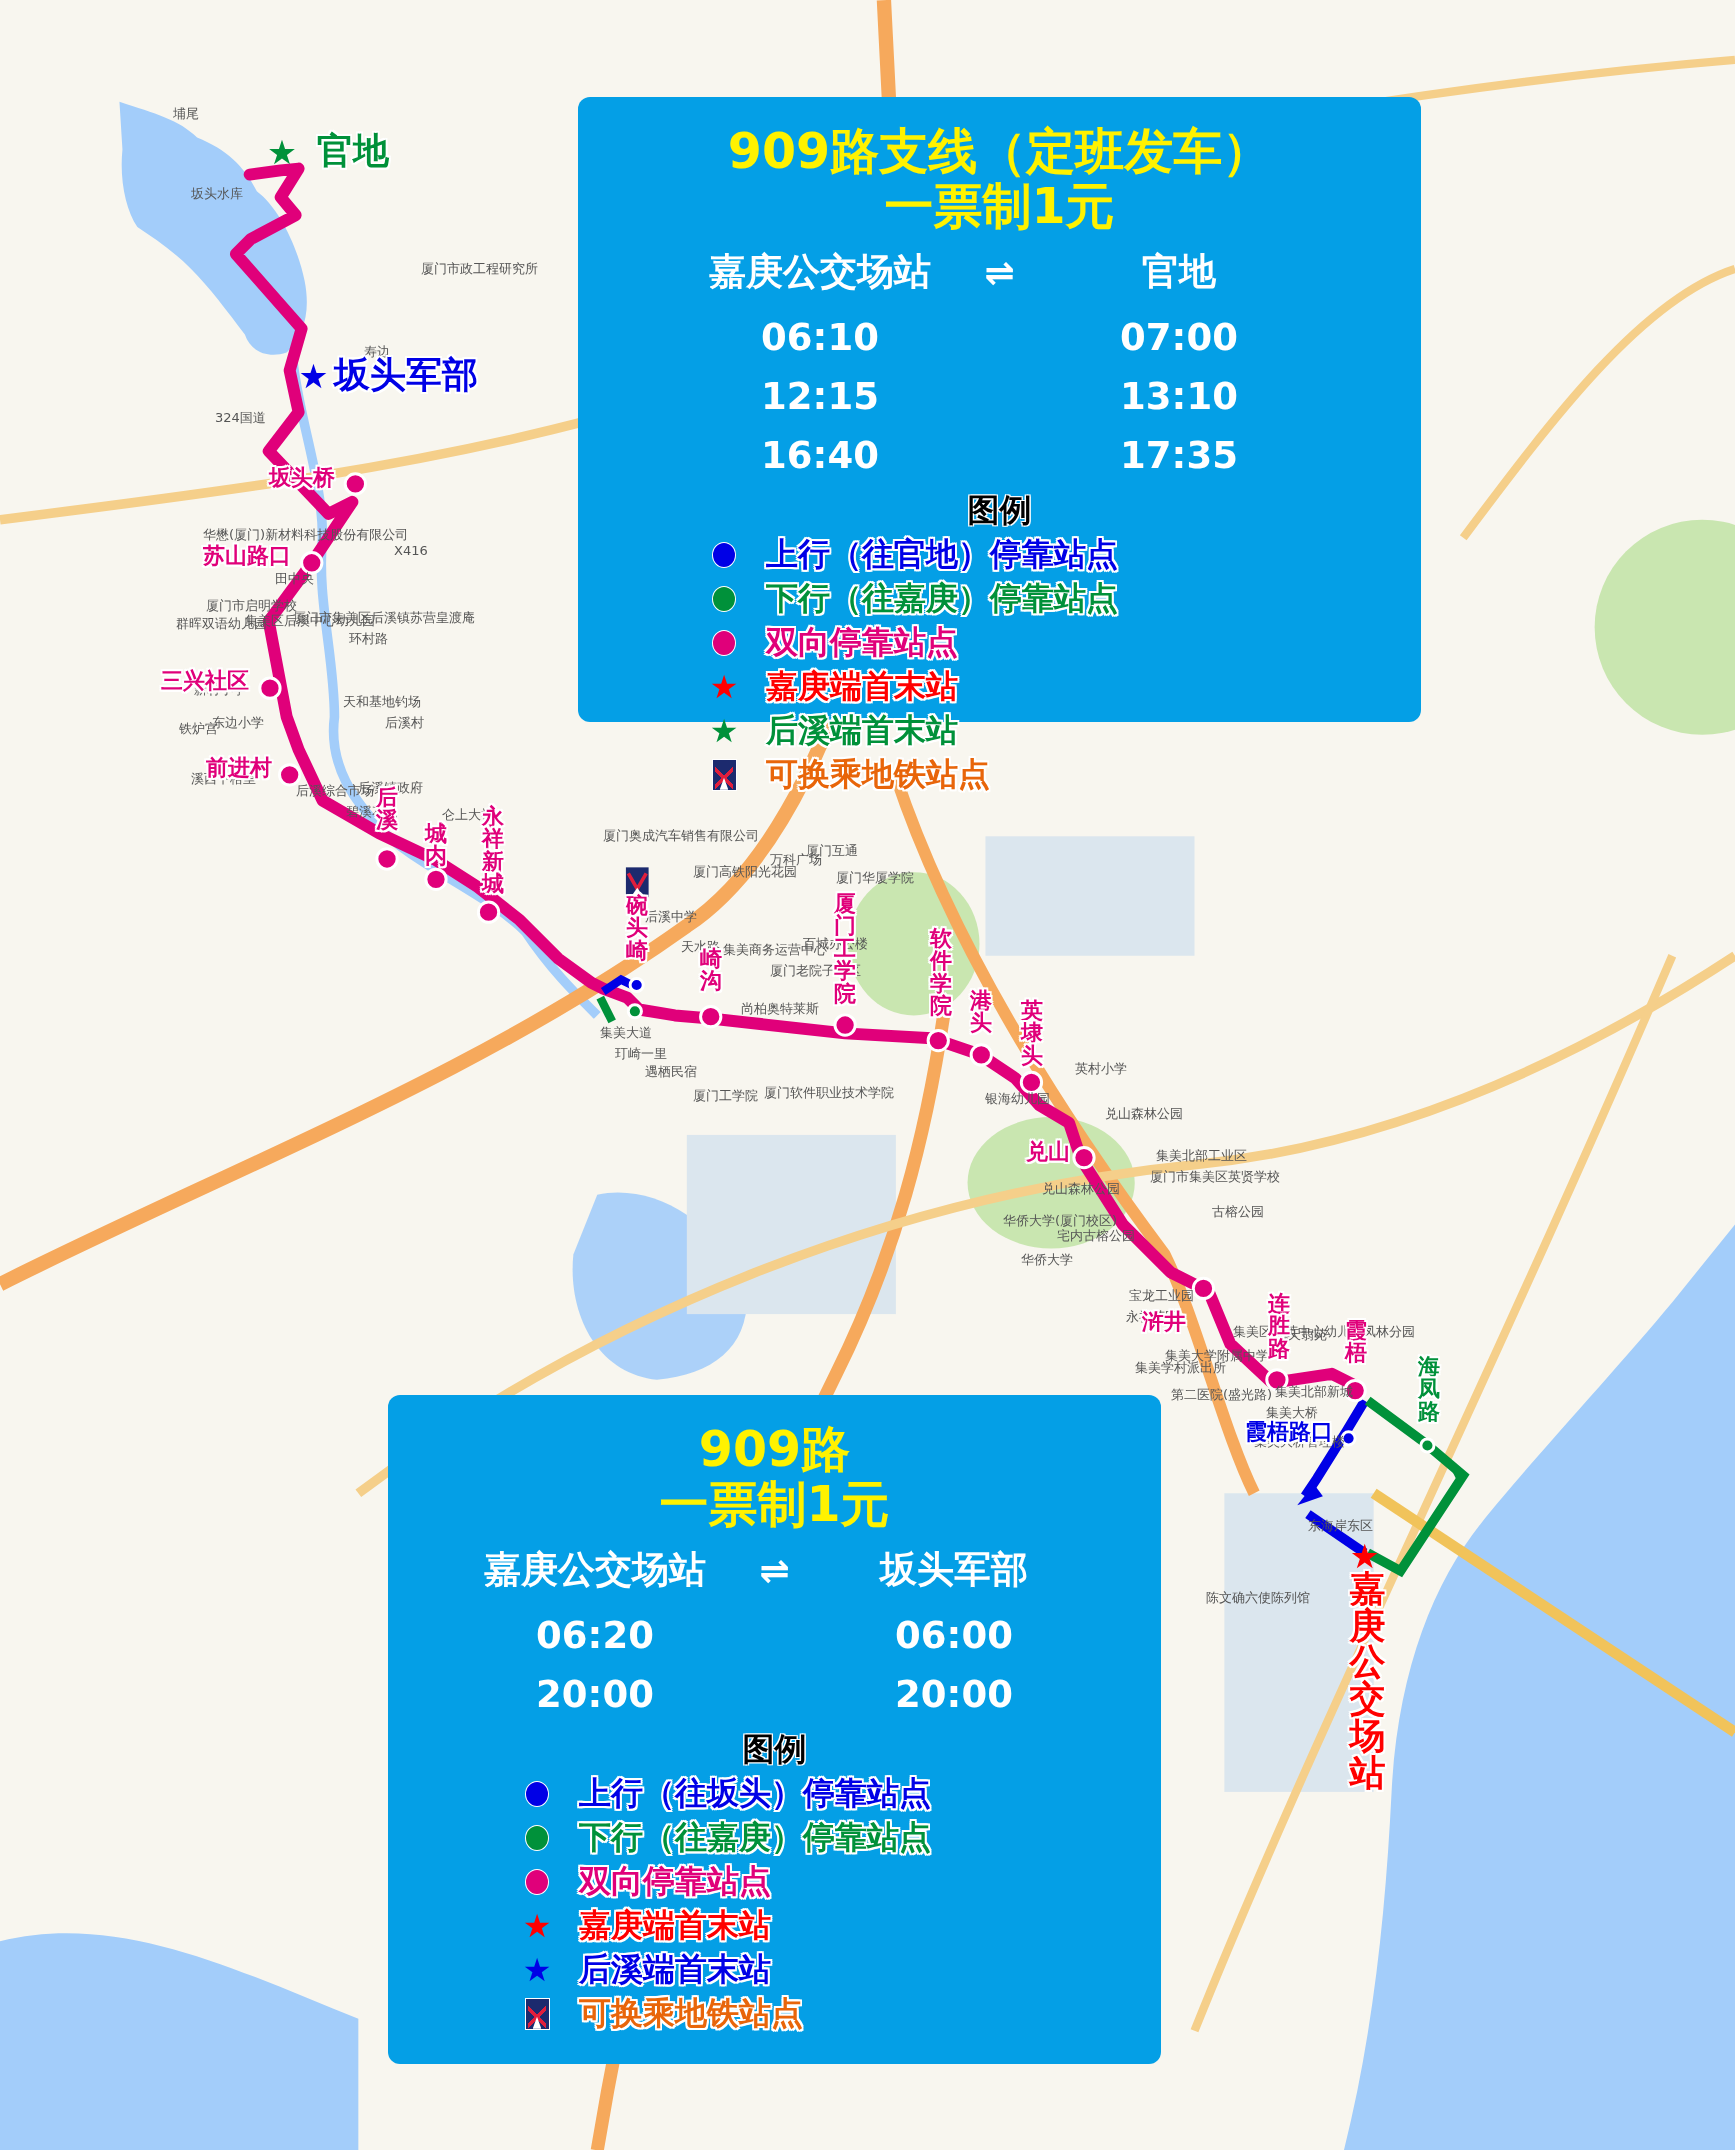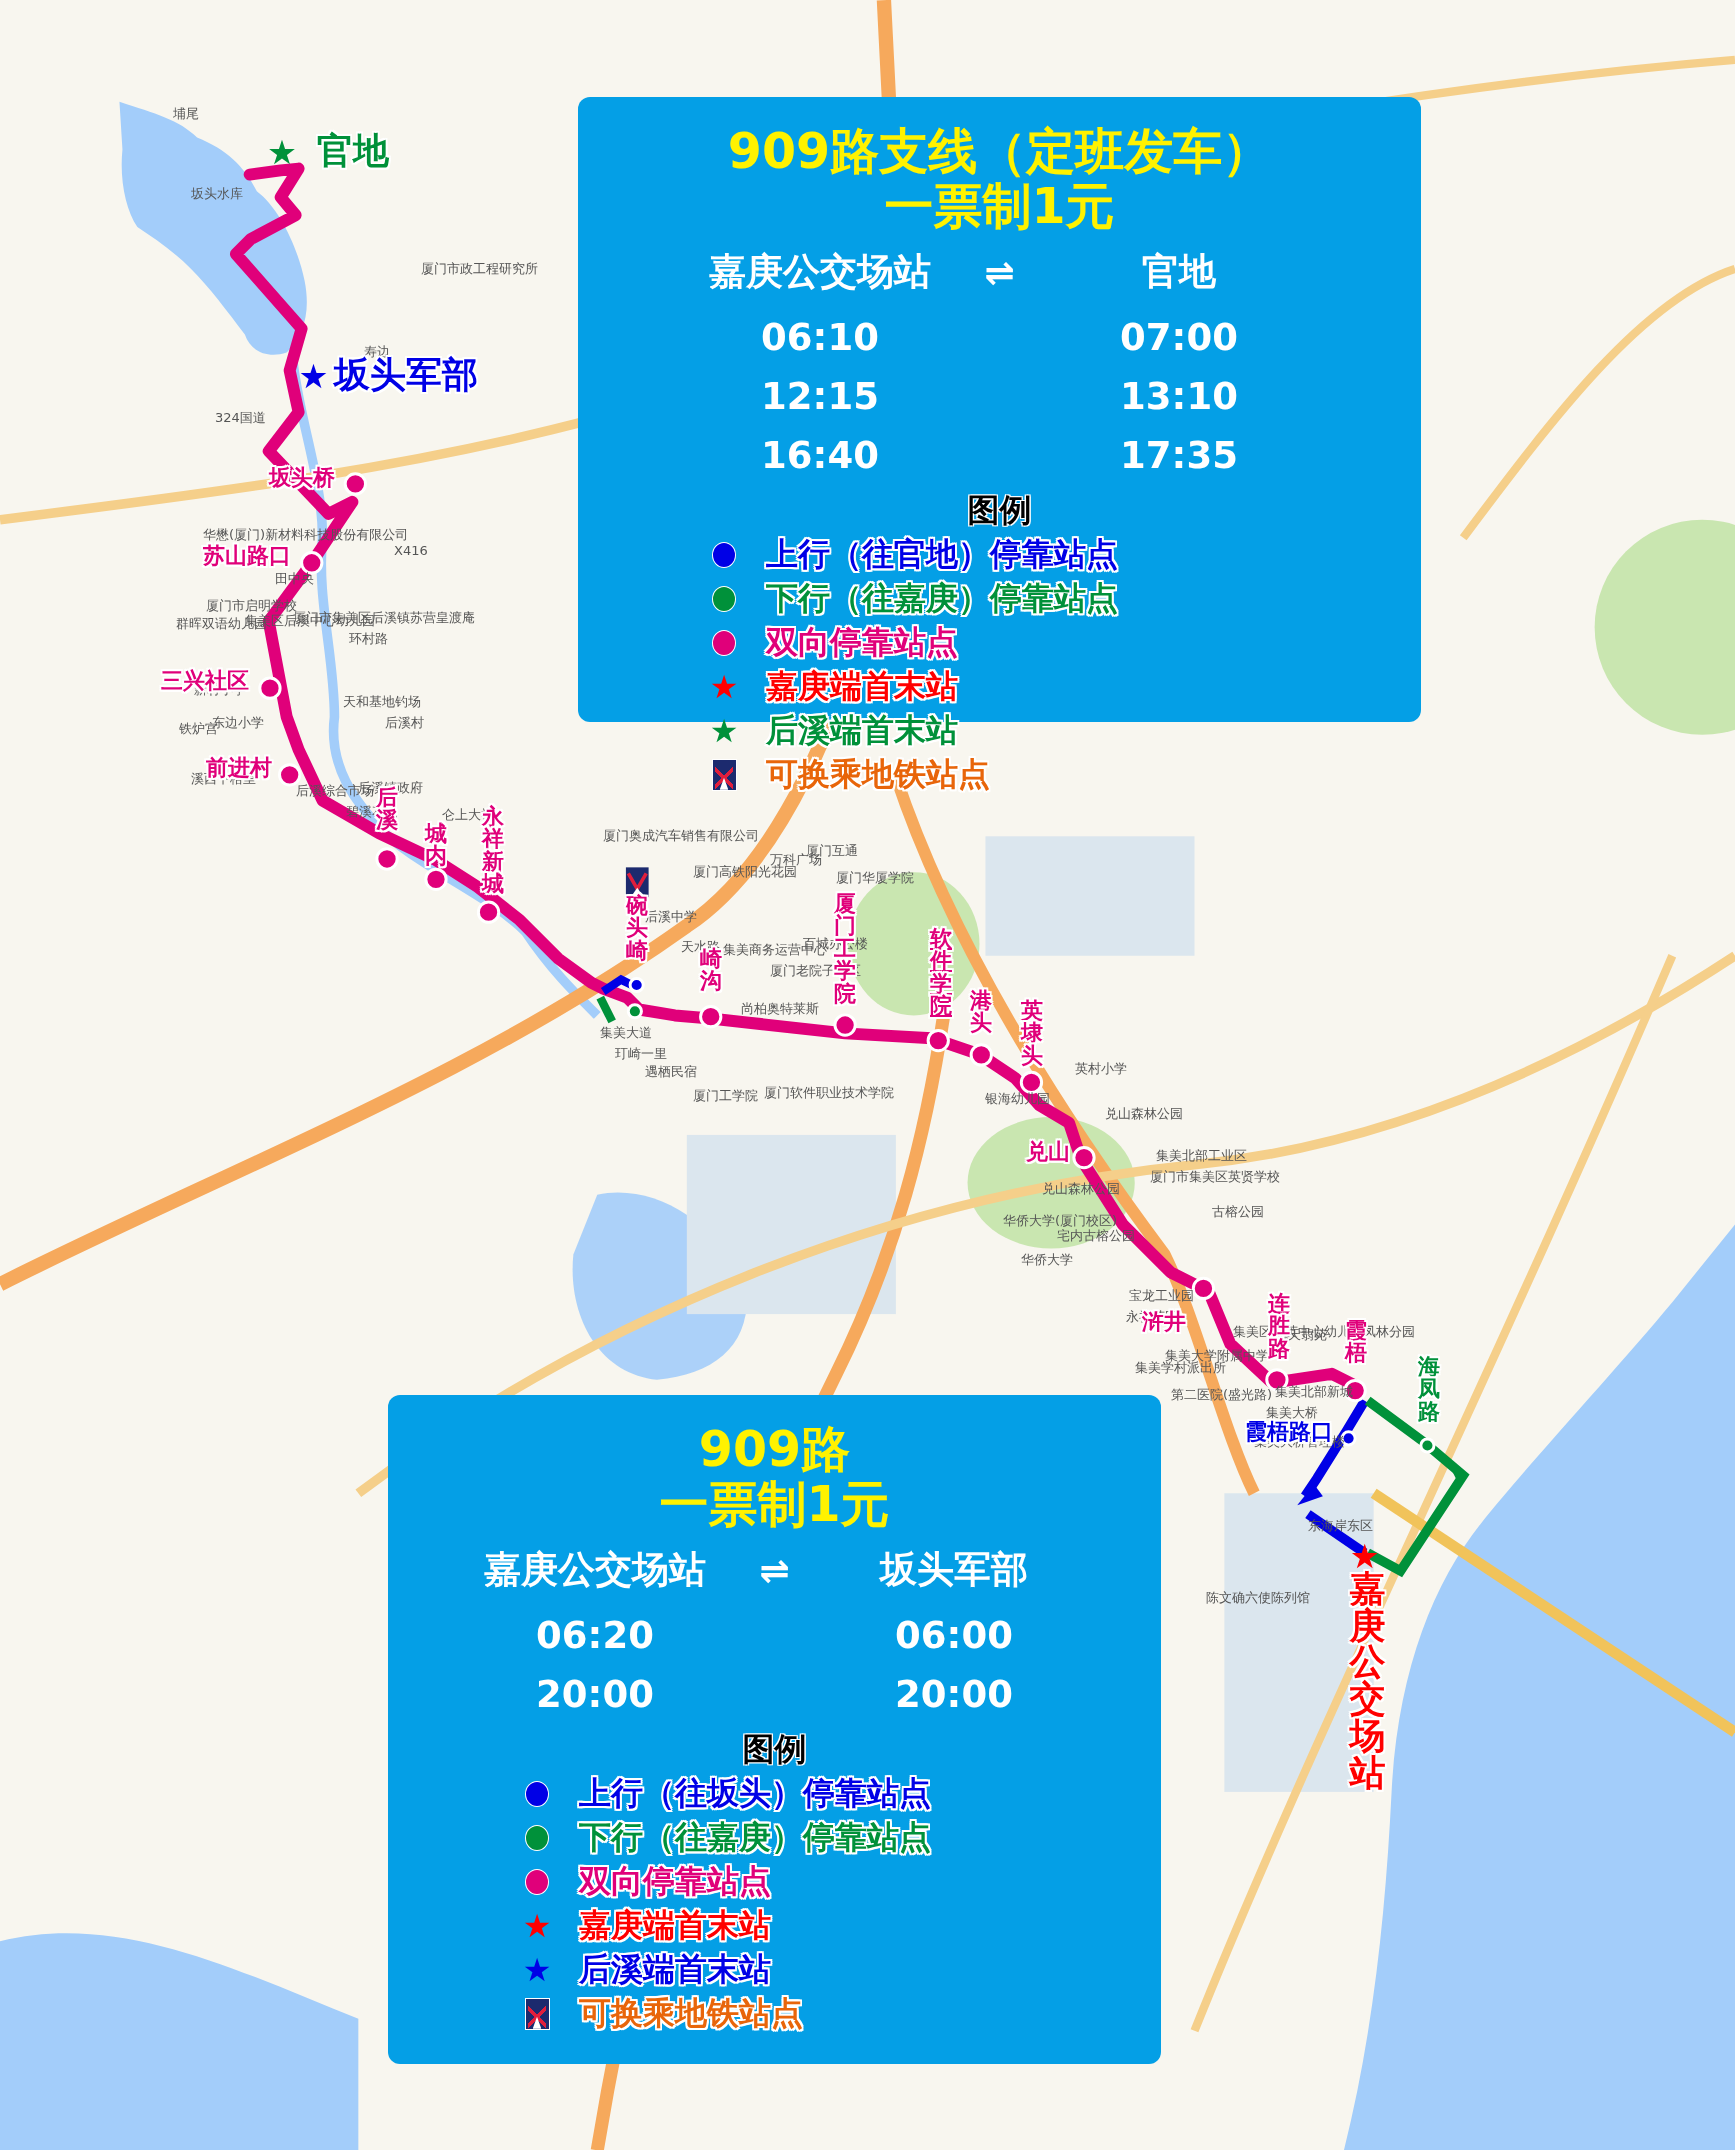--- a/index.html
+++ b/index.html
@@ -183,21 +183,21 @@
 <div class="stop-label" style="left:269px;top:467px;">坂头桥</div>
 <div class="stop-label" style="left:203px;top:545px;">苏山路口</div>
 <div class="stop-label" style="left:161px;top:670px;">三兴社区</div>
 <div class="stop-label" style="left:206px;top:757px;">前进村</div>
 <div class="stop-label v" style="left:369px;top:787px;">后溪</div>
 <div class="stop-label v" style="left:418px;top:823px;">城内</div>
 <div class="stop-label v" style="left:475px;top:806px;">永祥新城</div>
 <div class="stop-label v" style="left:619px;top:895px;">碗头崎</div>
 <div class="stop-label v" style="left:693px;top:948px;">崎沟</div>
 <div class="stop-label v" style="left:827px;top:893px;">厦门工学院</div>
-<div class="stop-label v" style="left:923px;top:928px;text-decoration:underline;">软件学院</div>
+<div class="stop-label v" style="left:923px;top:928px;">软件学院</div>
 <div class="stop-label v" style="left:963px;top:990px;">港头</div>
 <div class="stop-label v" style="left:1014px;top:1000px;">英埭头</div>
 <div class="stop-label" style="left:1026px;top:1141px;">兑山</div>
 <div class="stop-label" style="left:1142px;top:1271px;margin-top:40px;">浒井</div>
 <div class="stop-label v" style="left:1261px;top:1293px;">连胜路</div>
 <div class="stop-label v" style="left:1338px;top:1320px;">霞梧</div>
 <div class="stop-label blue" style="left:1245px;top:1421px;">霞梧路口</div>
 <div class="stop-label v green" style="left:1411px;top:1356px;">海凤路</div>
 <div class="stop-label v red big" style="left:1347px;top:1571px;width:41px;">嘉庚公交场站</div>
 

